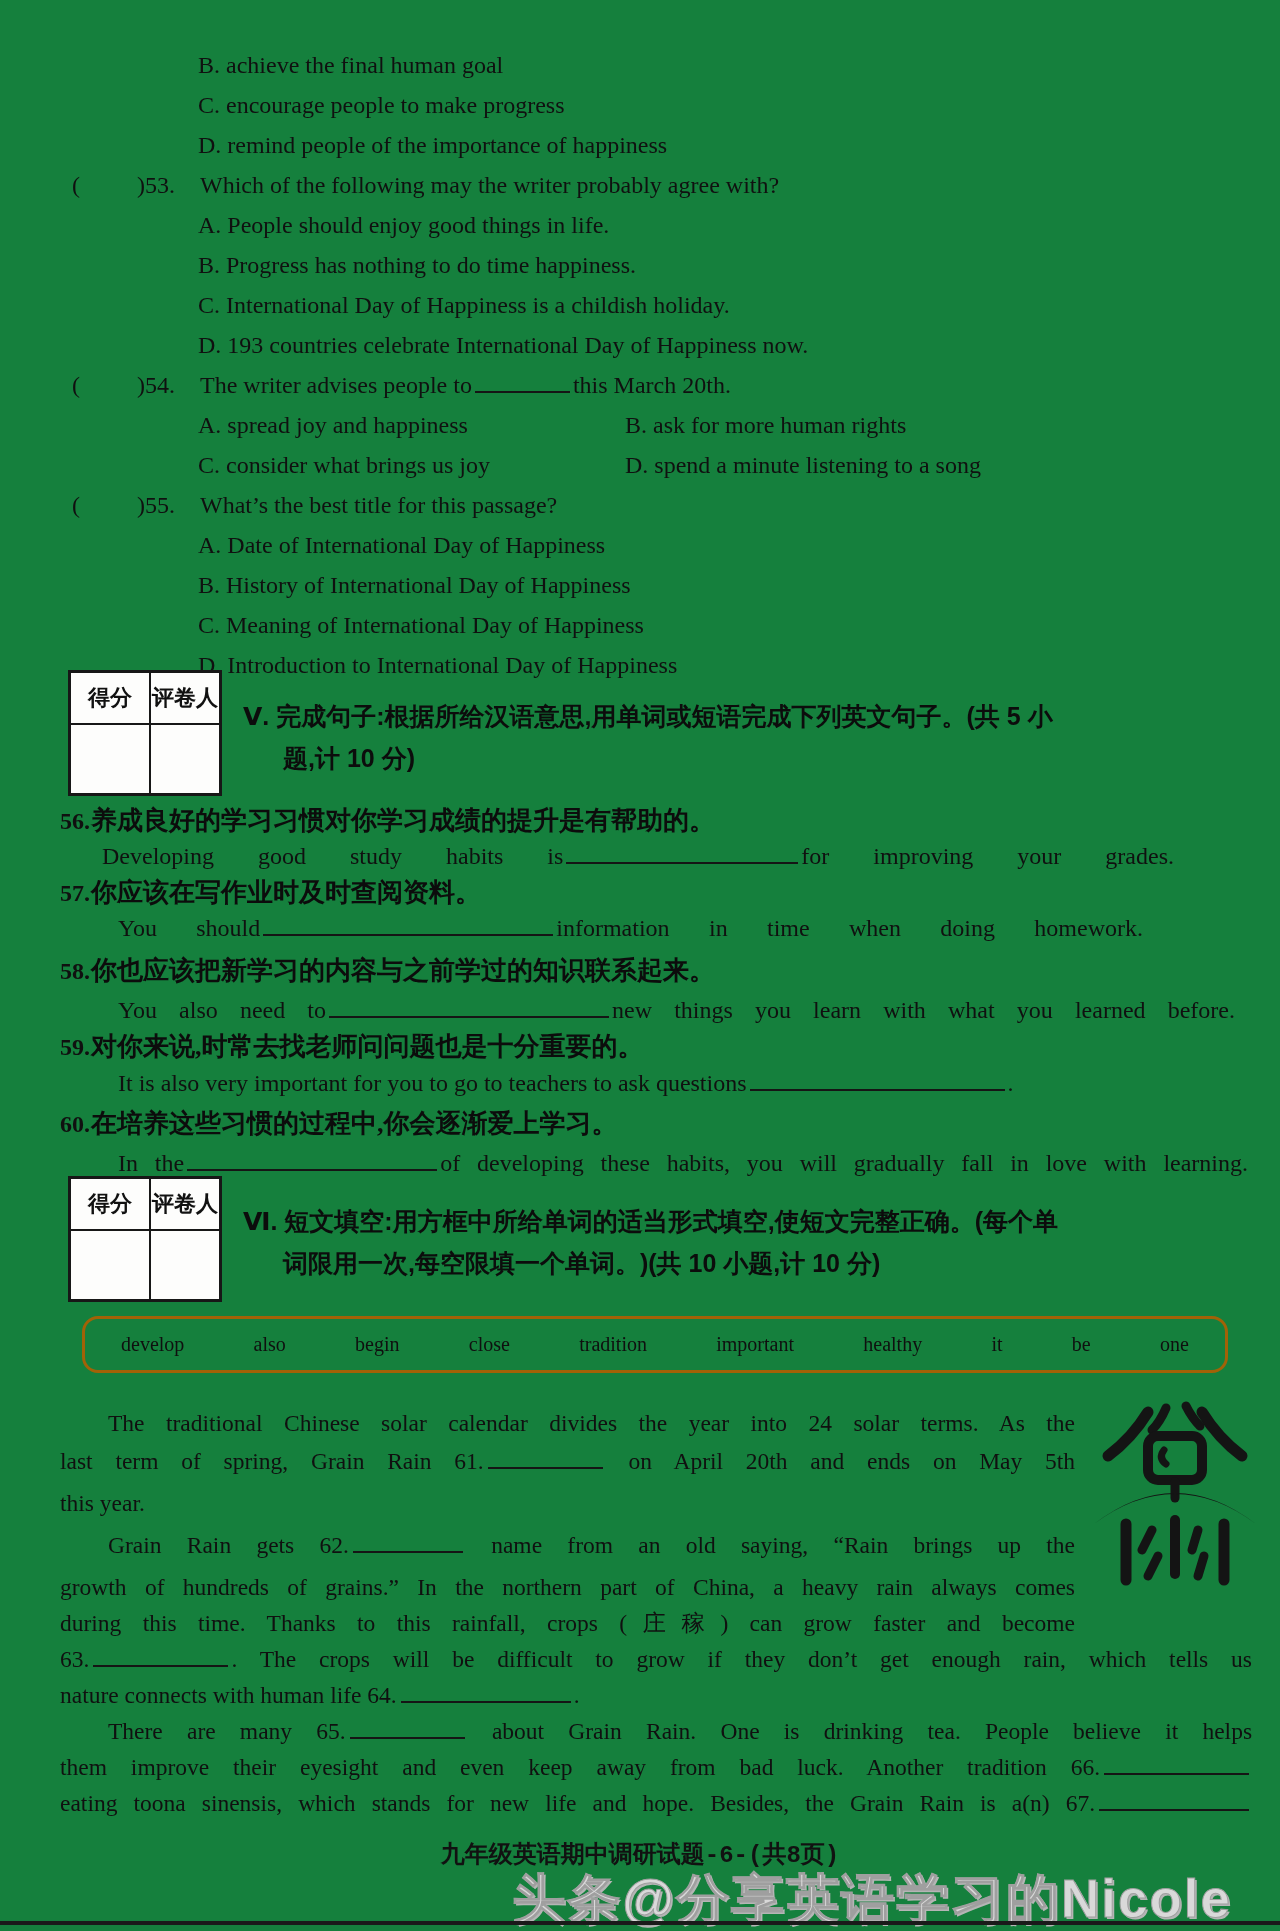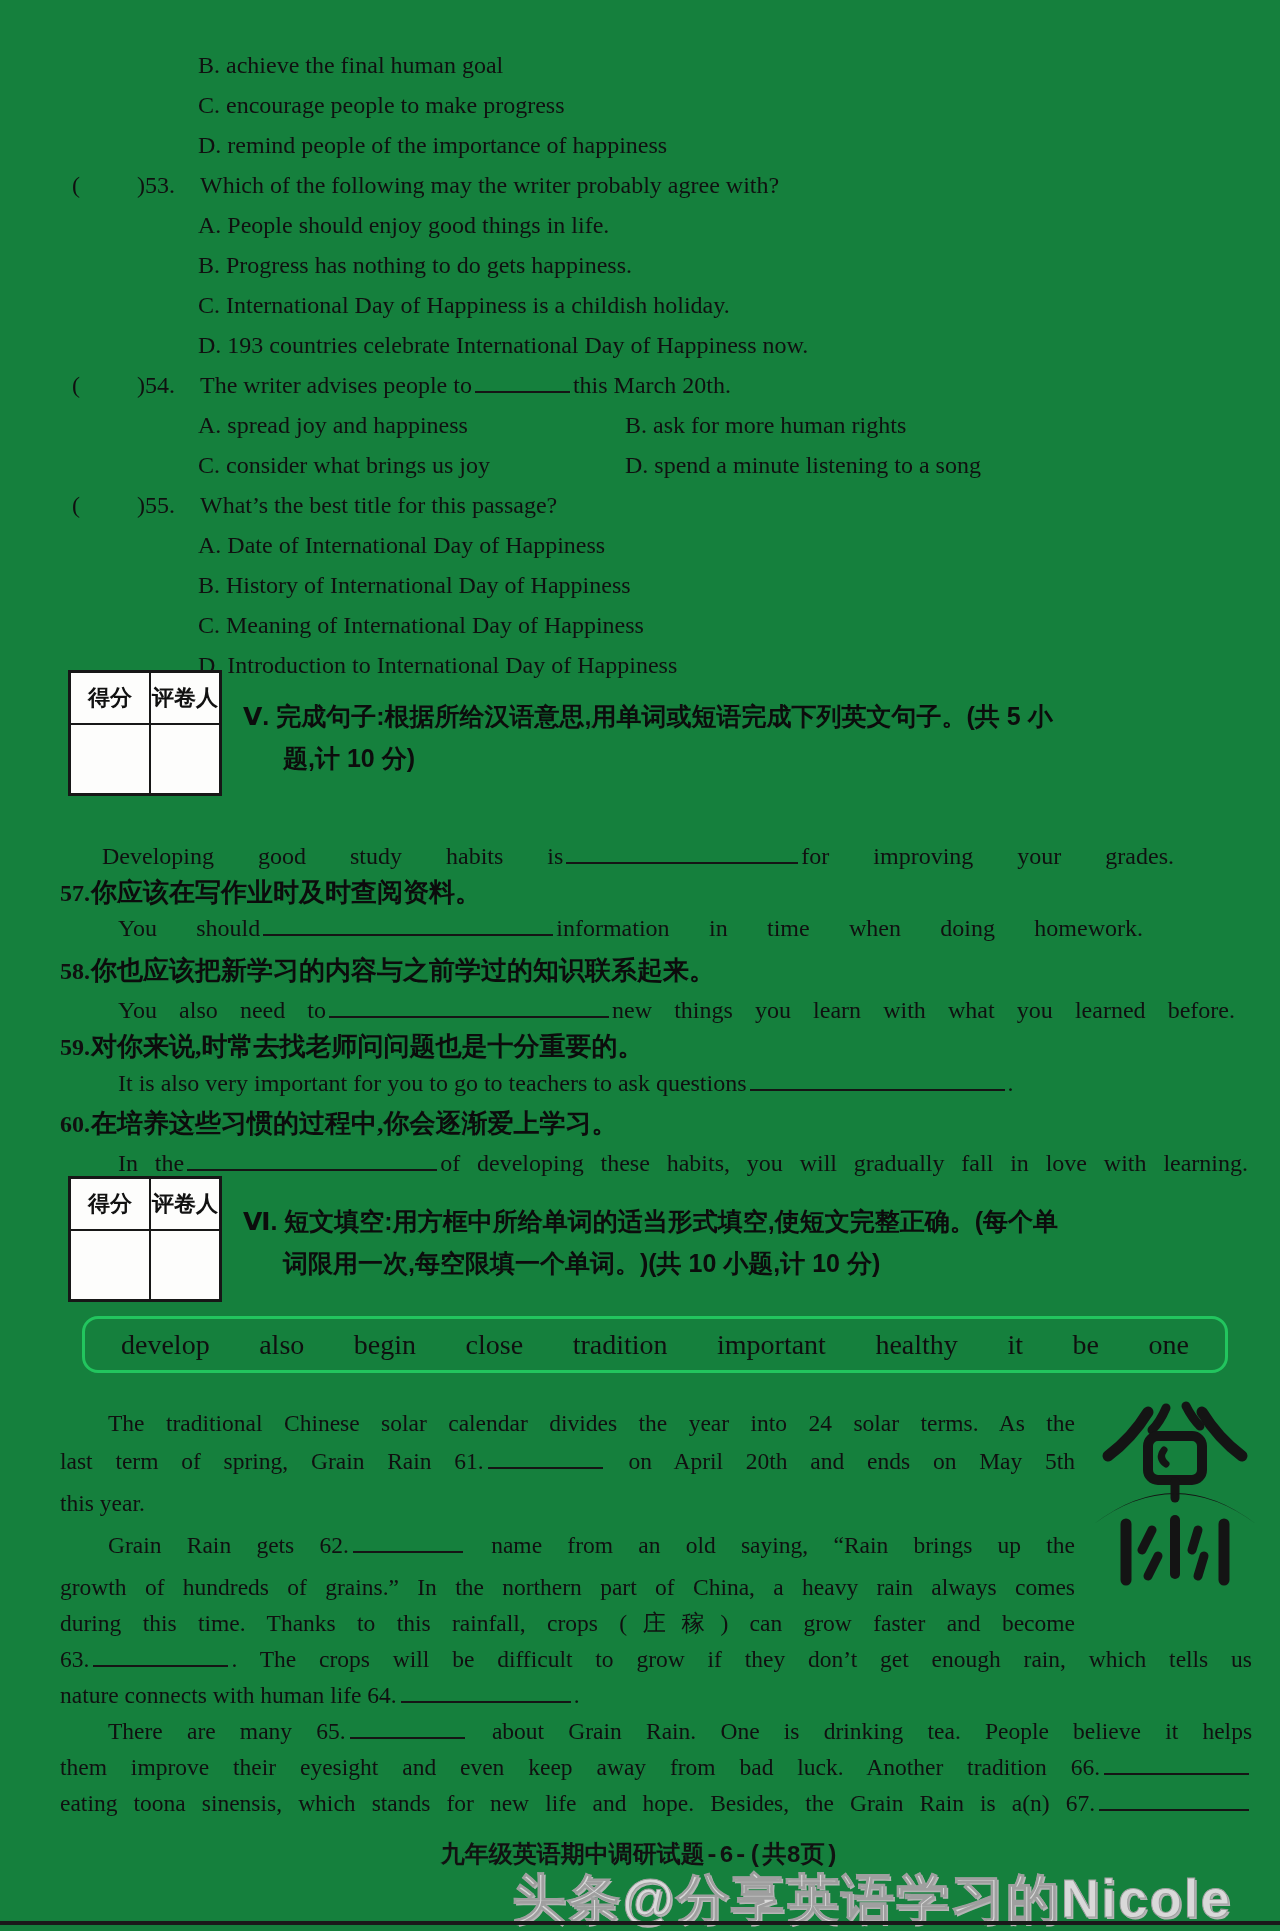--- a/index.html
+++ b/index.html
@@ -16,43 +16,43 @@
   .qnum-inline{padding-right:1px;}
   
   .scorebox{border:3px solid #171717;box-sizing:border-box;background:#fdfdfc;}
   .sb-row{display:flex;box-sizing:border-box;}
   .sb-cell{box-sizing:border-box;display:flex;align-items:center;justify-content:center;
            font-family:"Liberation Sans","DejaVu Sans",sans-serif;font-weight:700;font-size:22px;color:#111;}
   .sb-col1{width:80px;border-right:2.5px solid #171717;}
   .sb-head{height:52px;border-bottom:2.5px solid #171717;}
   .sb-body{height:69px;}
   
-  .wordbank{border:3px solid #22c55e;border-radius:16px;box-sizing:border-box;
+  .wordbank{border:3px solid #a16207;border-radius:16px;box-sizing:border-box;
             display:flex;align-items:center;justify-content:space-between;
-            padding:16px 36px;font-size:28px;font-family:"Liberation Serif",serif;color:#0f0f0f;}
+            padding:16px 36px;font-size:20px;font-family:"Liberation Serif",serif;color:#0f0f0f;}
   .footer-line{font-family:Liberation Mono, monospace;font-weight:700;font-size:24px;color:#111;text-align:center;}
   .watermark{font-family:"Liberation Sans","DejaVu Sans",sans-serif;font-weight:700;font-size:53px;letter-spacing:2px;
              color:#d9d9d9;-webkit-text-stroke:1px #9f9f9f;text-shadow:2px 2px 0 #b5b5b5;white-space:nowrap;}
   .bottom-bar{background:#1a1a1a;}
   .indent{text-indent:48px;}
 </style>
 </head>
 <body>
 
 <div class="page">
 
   <div class="abs en" style="left:198px;top:50px">B. achieve the final human goal</div>
   <div class="abs en" style="left:198px;top:90px">C. encourage people to make progress</div>
   <div class="abs en" style="left:198px;top:130px">D. remind people of the importance of happiness</div>
 
   <div class="abs en" style="left:72px;top:170px">(</div>
   <div class="abs en" style="left:137px;top:170px">)53.</div>
   <div class="abs en" style="left:200px;top:170px">Which of the following may the writer probably agree with?</div>
   <div class="abs en" style="left:198px;top:210px">A. People should enjoy good things in life.</div>
-  <div class="abs en" style="left:198px;top:250px">B. Progress has nothing to do gets happiness.</div>
+  <div class="abs en" style="left:198px;top:250px">B. Progress has nothing to do time happiness.</div>
   <div class="abs en" style="left:198px;top:290px">C. International Day of Happiness is a childish holiday.</div>
   <div class="abs en" style="left:198px;top:330px">D. 193 countries celebrate International Day of Happiness now.</div>
 
   <div class="abs en" style="left:72px;top:370px">(</div>
   <div class="abs en" style="left:137px;top:370px">)54.</div>
   <div class="abs en" style="left:200px;top:370px">
     <span>The writer advises people to</span><span class="blank" style="width:95px"></span><span>this March 20th.</span>
   </div>
   <div class="abs en" style="left:198px;top:410px">A. spread joy and happiness</div>
   <div class="abs en" style="left:625px;top:410px">B. ask for more human rights</div>
@@ -74,20 +74,23 @@
     </div>
     <div class="sb-row sb-body">
       <div class="sb-cell sb-col1"></div>
       <div class="sb-cell" style="flex:1"></div>
     </div>
   </div>
 
   <div class="abs heading" style="left:243px;top:700px">Ⅴ. 完成句子:根据所给汉语意思,用单词或短语完成下列英文句子。(共 5 小</div>
   <div class="abs heading" style="left:283px;top:742px">题,计 10 分)</div>
 
+  <div class="abs cn" style="left:60px;top:805px">
+    <span class="en qnum-inline">56.</span><span>养成良好的学习习惯对你学习成绩的提升是有帮助的。</span>
+  </div>
   <div class="abs en jline" style="left:102px;top:841px;width:1072px">
     <span>Developing good study habits is</span><span class="blank" style="width:232px"></span><span>for improving your grades.</span>
   </div>
 
   <div class="abs cn" style="left:60px;top:877px">
     <span class="en qnum-inline">57.</span><span>你应该在写作业时及时查阅资料。</span>
   </div>
   <div class="abs en jline" style="left:118px;top:913px;width:1025px">
     <span>You should</span><span class="blank" style="width:290px"></span><span>information in time when doing homework.</span>
   </div>

